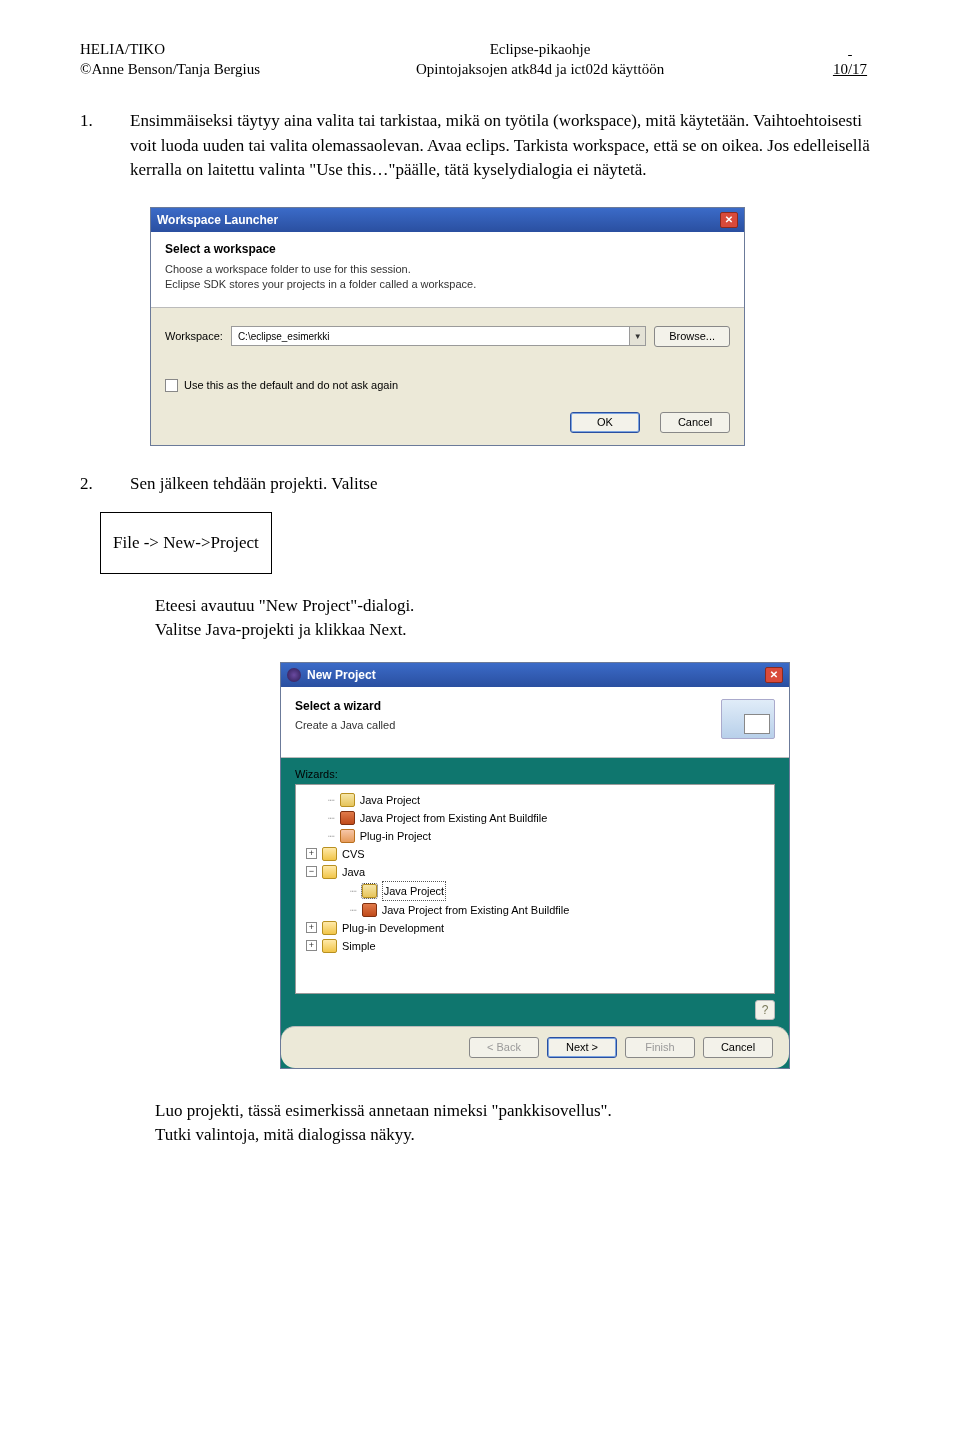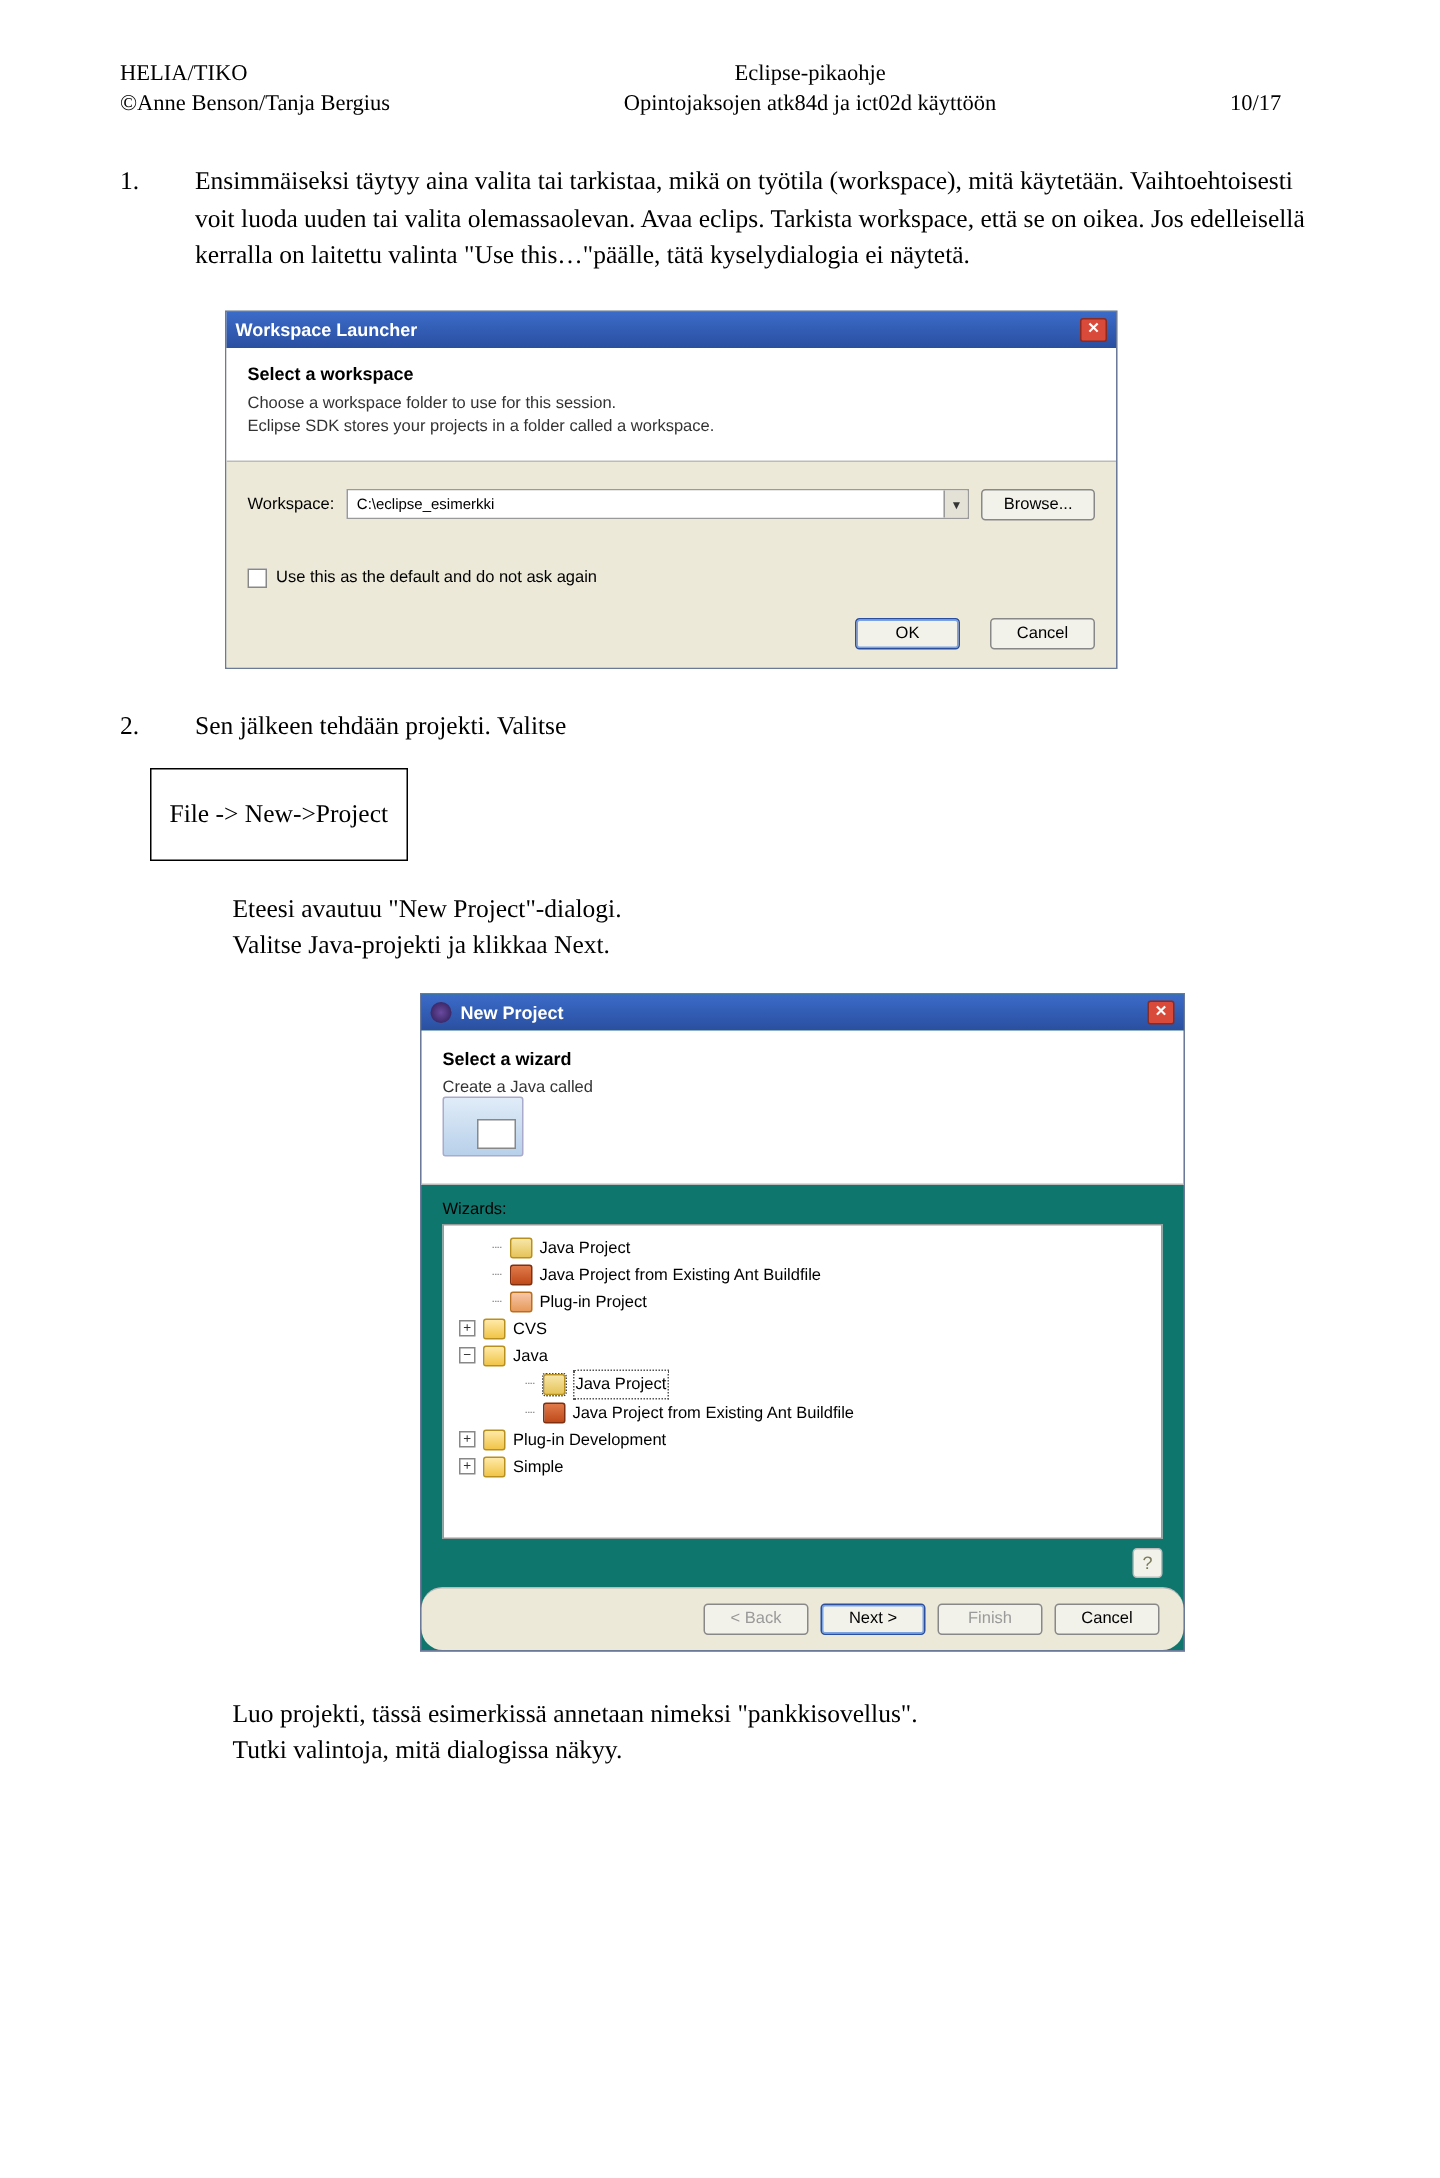--- a/index.html
+++ b/index.html
@@ -16,21 +16,21 @@
   }
   .header {
     display: flex;
     justify-content: space-between;
     font-size: 15px;
     margin-bottom: 30px;
   }
   .header-col { line-height: 1.3; }
   .header-left { text-align: left; }
   .header-center { text-align: center; flex: 1; }
-  .header-right { text-align: left; width: 60px; }
+  .header-right { text-align: center; width: 60px; text-decoration: underline; }
   .numbered-para {
     display: flex;
     gap: 28px;
     font-size: 17px;
     line-height: 1.45;
     margin: 16px 0;
   }
   .num-label { width: 22px; flex-shrink: 0; }
   .num-body { flex: 1; }
   .boxed {
@@ -155,21 +155,20 @@
     border: 1px solid #6b7a99;
     background: #0f766e;
   }
   .np-header {
     background: #fff;
     display: flex;
     justify-content: space-between;
     align-items: flex-start;
     padding: 12px 14px 18px 14px;
     border-bottom: 1px solid #bbb;
-    flex-direction: column;
   }
   .np-header-left .h-title { font-weight: bold; font-size: 12px; margin-bottom: 6px; }
   .np-header-left .h-sub { font-size: 11px; color: #333; }
   .np-bigicon {
     width: 54px; height: 40px;
     background: linear-gradient(#e0ecf8, #b8d0ea);
     border: 1px solid #aac;
     border-radius: 2px;
     position: relative;
   }

